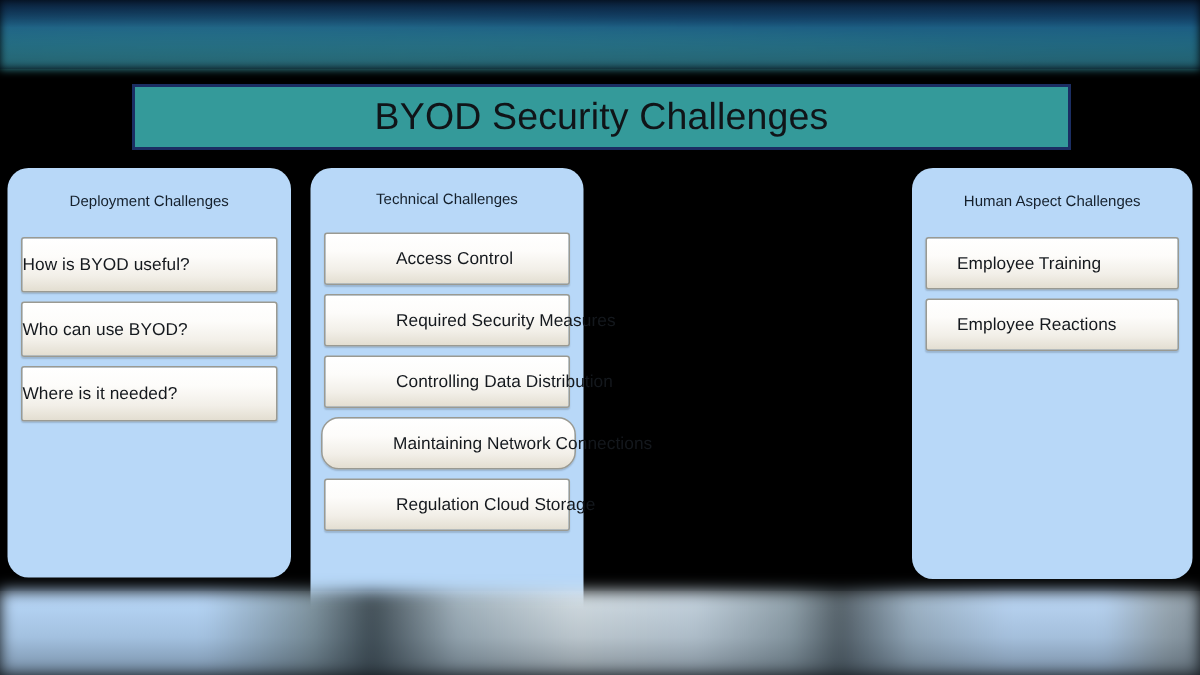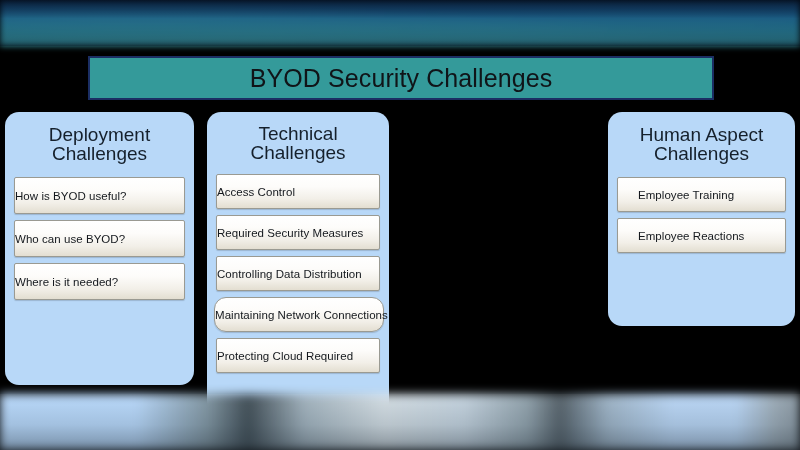--- a/index.html
+++ b/index.html
@@ -111,25 +111,25 @@
     position: absolute;
     top: 0;
     background: #b8d8f8;
     border-radius: 14px;
     box-sizing: border-box;
     padding: 10px 9px 0 9px;
   }
   .panel-1 { left: 5px;   width: 189px; height: 273px; }
   .panel-2 { left: 207px; width: 182px; height: 319px; }
   .panel-3 { left: 404px; width: 190px; height: 274px; }
-  .panel-4 { left: 608px; width: 187px; height: 214px; }
+  .panel-4 { left: 608px; width: 187px; height: 274px; }
 
   .panel-title {
     text-align: center;
-    font-size: 19px;
+    font-size: 10px;
     color: #15202c;
     line-height: 19px;
     margin: 3px 0 0 0;
     padding: 0 2px;
   }
   .panel-2 .panel-title { margin-top: 2px; }
 
   .items {
     margin-top: 14px;
   }
@@ -151,21 +151,21 @@
   }
   .item-box .item-label {
     font-size: 11.5px;
     color: #14181d;
     white-space: nowrap;
     letter-spacing: 0.05px;
   }
 
   
   .panel-1 .item-box { height: 37px; margin-bottom: 6px; }
-  .panel-2 .item-box { height: 35px; margin-bottom: 6px; }
+  .panel-2 .item-box { height: 35px; margin-bottom: 6px; padding-left: 47px; }
   .panel-2 .item-box.wide { margin-left: -2px; margin-right: -4px; border-radius: 12px; }
   .panel-3 .item-box { height: 36px; margin-bottom: 6px; }
   .panel-4 .item-box { height: 35px; margin-bottom: 6px; padding-left: 20px; }
 </style>
 </head>
 <body>
 
 <div id="stage">
 
   <div class="bg-band-top"></div>
@@ -201,21 +201,21 @@
         <div class="item-box">
           <span class="item-label">Required Security Measures</span>
         </div>
         <div class="item-box">
           <span class="item-label">Controlling Data Distribution</span>
         </div>
         <div class="item-box wide">
           <span class="item-label">Maintaining Network Connections</span>
         </div>
         <div class="item-box">
-          <span class="item-label">Protecting Cloud Required</span>
+          <span class="item-label">Regulation Cloud Storage</span>
         </div>
       </div>
     </div>
 
 
     <div class="panel panel-4">
       <div class="panel-title">Human Aspect Challenges</div>
       <div class="items">
         <div class="item-box">
           <span class="item-label">Employee Training</span>

